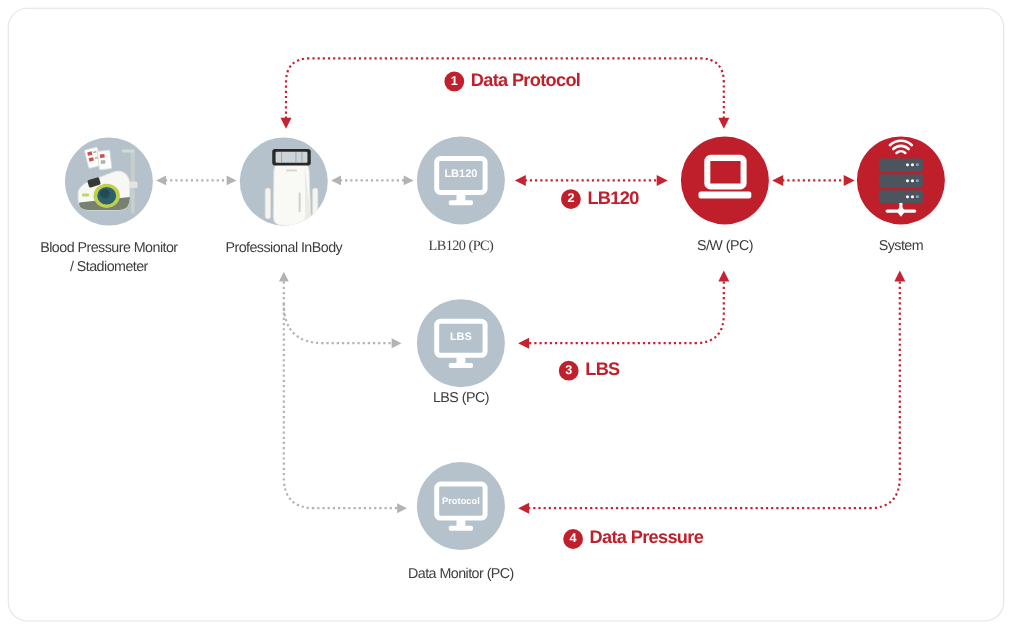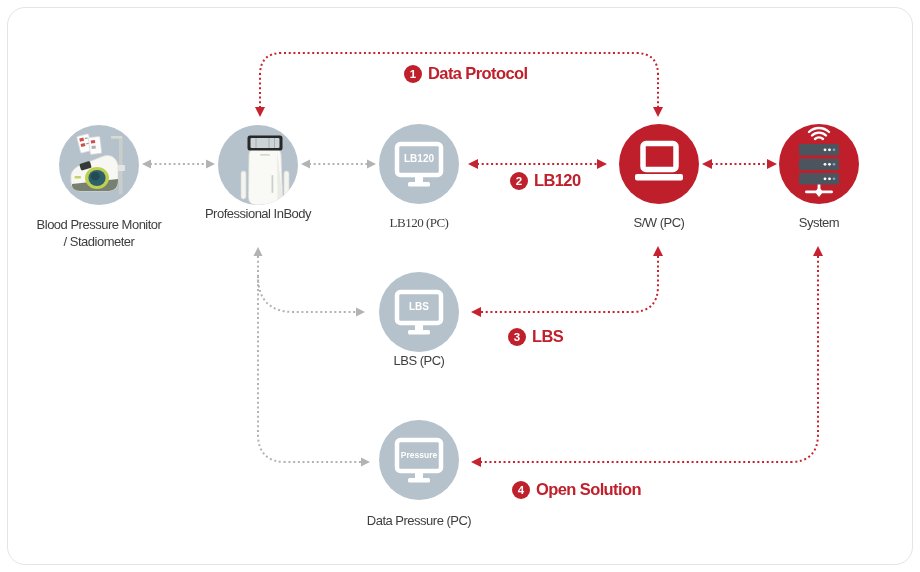--- a/index.html
+++ b/index.html
@@ -105,21 +105,21 @@
         <path d="M59,26 L64.5,72 Q64.5,80 56,80 H53 Q59.5,78 59.5,70 Z" fill="#ebebe5"></path>
         <rect x="29.5" y="10.5" width="35" height="15" rx="2.5" fill="#282828"></rect>
         <rect x="32.5" y="13" width="29" height="10" rx="1" fill="#ccd4d7"></rect>
         <line x1="38" y1="13" x2="38" y2="23" stroke="#9aa4a8" stroke-width="0.8"></line>
         <line x1="51" y1="13" x2="51" y2="23" stroke="#9aa4a8" stroke-width="0.8"></line>
         <line x1="56.5" y1="13" x2="56.5" y2="23" stroke="#9aa4a8" stroke-width="0.8"></line>
         <rect x="42" y="29" width="10" height="1.8" rx="0.9" fill="#d8d8d2"></rect>
         <rect x="53.5" y="50" width="1.8" height="18" rx="0.9" fill="#ccd0cc"></rect>
       </svg>
     </div>
-    <div class="nlabel" style="left:-70px;top:80px;">Professional InBody</div>
+    <div class="nlabel" style="left:-70px;top:91px;">Professional InBody</div>
   </div>
 
   <div class="node" style="left:379px;top:124px;">
     <div class="circle gray">
       <svg width="80" height="80" viewBox="0 0 80 80">
         <rect x="18" y="20" width="44" height="31" rx="3.5" fill="none" stroke="#fff" stroke-width="4.5"></rect>
         <rect x="36" y="51" width="8" height="8" fill="#fff"></rect>
         <rect x="29" y="58" width="22" height="4.5" rx="1.5" fill="#fff"></rect>
       </svg>
       <span class="screen-text" style="font-size:10px;top:29px;">LB120</span>
@@ -179,34 +179,34 @@
     <div class="nlabel" style="left:-70px;top:80px;">LBS (PC)</div>
   </div>
 
   <div class="node" style="left:379px;top:420px;">
     <div class="circle gray">
       <svg width="80" height="80" viewBox="0 0 80 80">
         <rect x="18" y="20" width="44" height="31" rx="3.5" fill="none" stroke="#fff" stroke-width="4.5"></rect>
         <rect x="36" y="51" width="8" height="8" fill="#fff"></rect>
         <rect x="29" y="58" width="22" height="4.5" rx="1.5" fill="#fff"></rect>
       </svg>
-      <span class="screen-text" style="font-size:8.5px;top:30px;">Pressure</span>
-    </div>
-    <div class="nlabel" style="left:-70px;top:92px;">Data Pressure (PC)</div>
+      <span class="screen-text" style="font-size:8.5px;top:30px;">Protocol</span>
+    </div>
+    <div class="nlabel" style="left:-70px;top:92px;">Data Monitor (PC)</div>
   </div>
 
   <div class="flow-label" style="left:404px;top:64px;">
     <span class="badge">1</span>
     <span>Data Protocol</span>
   </div>
   <div class="flow-label" style="left:510px;top:171px;">
     <span class="badge">2</span>
     <span>LB120</span>
   </div>
   <div class="flow-label" style="left:508px;top:327px;">
     <span class="badge">3</span>
     <span>LBS</span>
   </div>
   <div class="flow-label" style="left:512px;top:480px;">
     <span class="badge">4</span>
-    <span>Open Solution</span>
+    <span>Data Pressure</span>
   </div>
 </div>
 
 </body></html>

